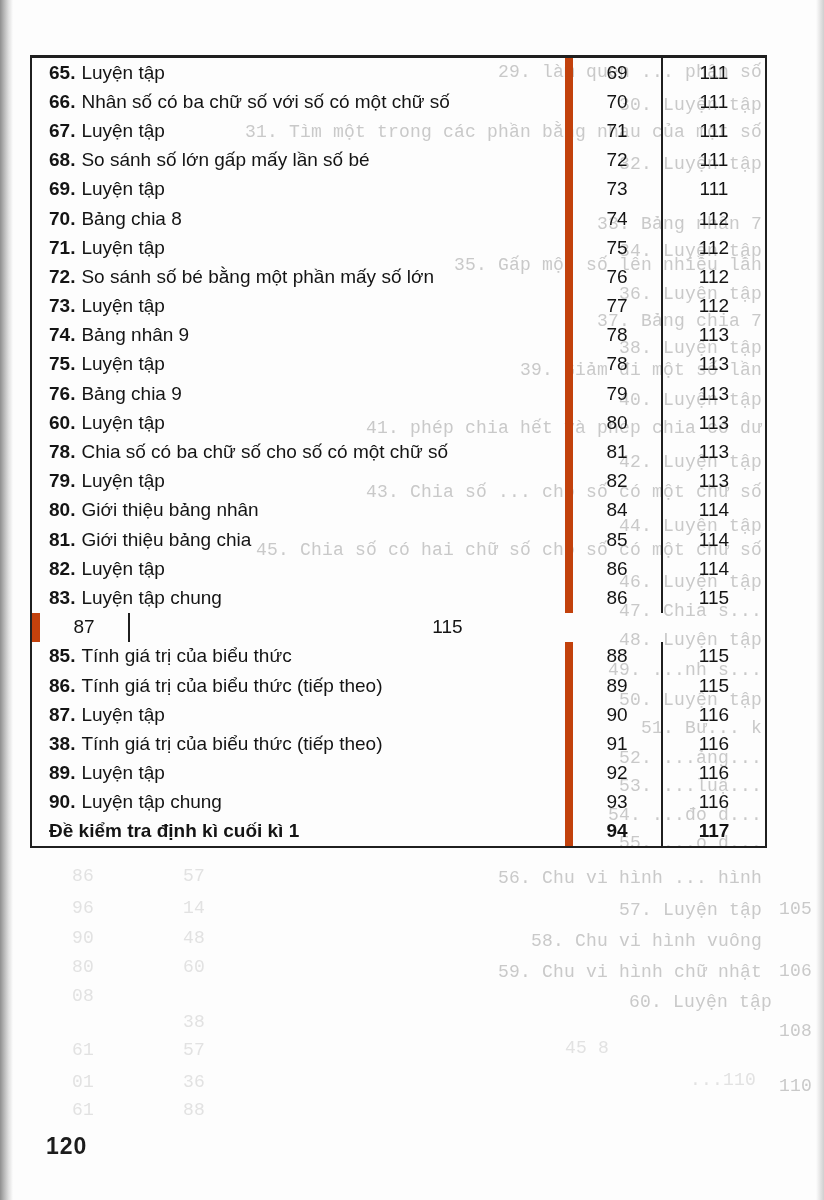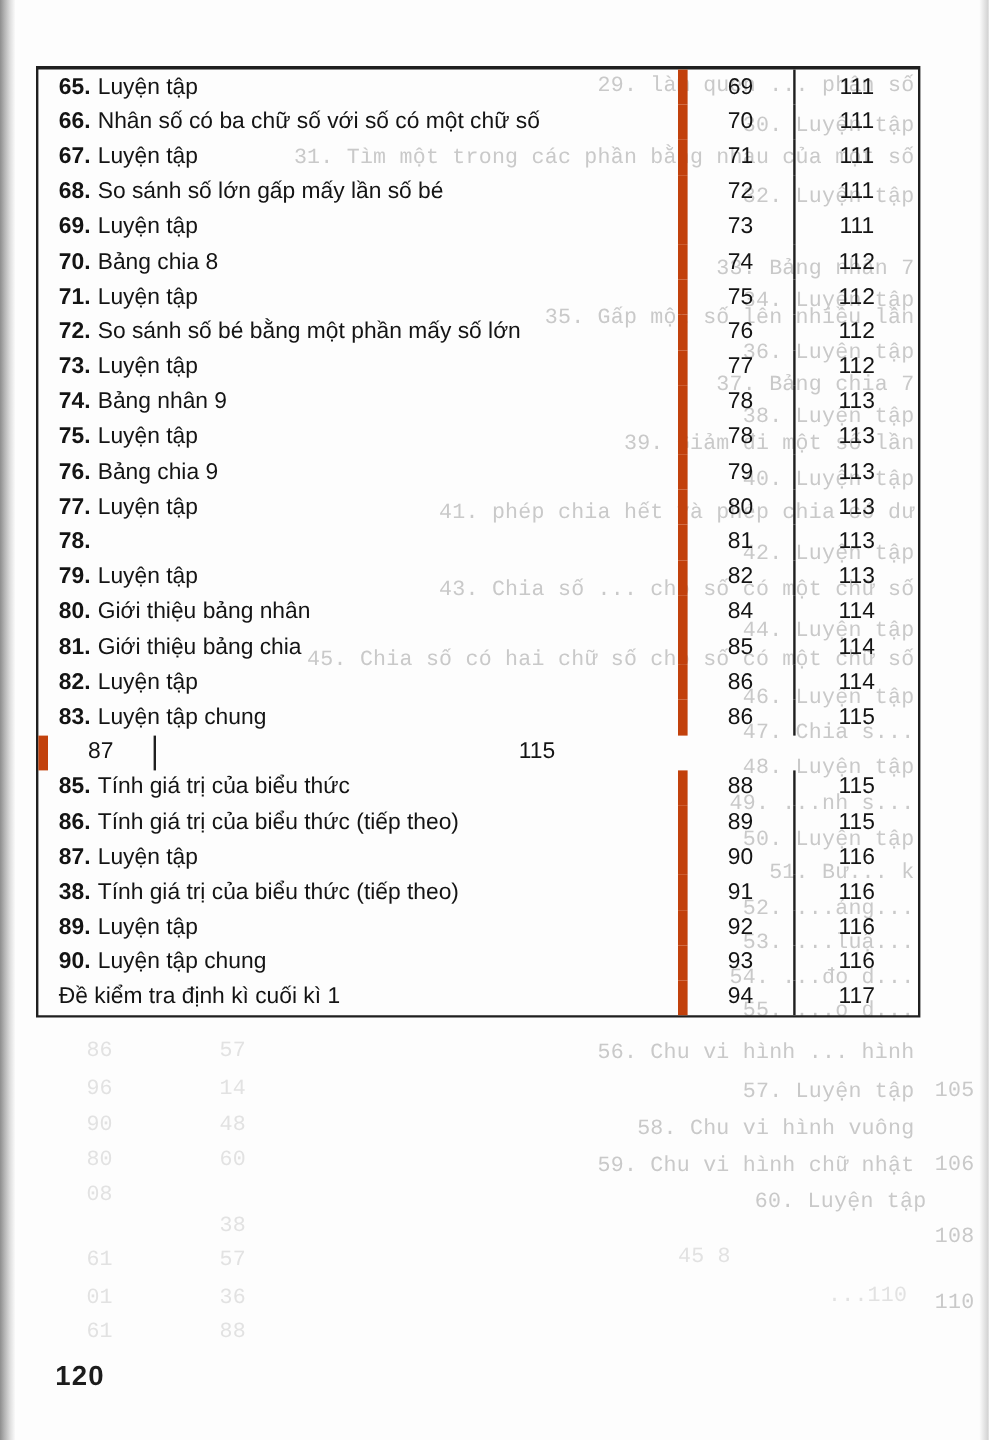--- a/index.html
+++ b/index.html
@@ -27,21 +27,21 @@
   .ghost.faintest{color:#e2e2e2;}
   .toc-table{
     position:absolute;left:30px;top:55px;width:737px;height:793px;
     box-sizing:border-box;border:2px solid #1f1f1f;border-top-width:3px;
     display:flex;flex-direction:column;z-index:2;background:transparent;
   }
   .toc-row{
     flex:1;display:flex;align-items:stretch;
     font-size:19px;color:#141414;
   }
-  .toc-row.bold{font-weight:400;}
+  .toc-row.bold{font-weight:700;}
   .cell-title{
     width:533px;box-sizing:border-box;padding-left:17px;
     display:flex;align-items:center;white-space:nowrap;overflow:hidden;
   }
   .cell-title .num{font-weight:700;margin-right:6px;}
   .cell-p1{
     width:96px;box-sizing:border-box;border-left:8px solid #c2410c;
     display:flex;align-items:center;justify-content:center;
   }
   .cell-p2{
@@ -205,29 +205,30 @@
       <div class="toc-row">
         <div class="cell-title">
           <span class="num">76.</span>
           <span>Bảng chia 9</span>
         </div>
         <div class="cell-p1">79</div>
         <div class="cell-p2">113</div>
       </div>
       <div class="toc-row">
         <div class="cell-title">
-          <span class="num">77.</span>
+          <span class="num">60.</span>
           <span>Luyện tập</span>
         </div>
         <div class="cell-p1">80</div>
         <div class="cell-p2">113</div>
       </div>
       <div class="toc-row">
         <div class="cell-title">
           <span class="num">78.</span>
+          <span>Chia số có ba chữ số cho số có một chữ số</span>
         </div>
         <div class="cell-p1">81</div>
         <div class="cell-p2">113</div>
       </div>
       <div class="toc-row">
         <div class="cell-title">
           <span class="num">79.</span>
           <span>Luyện tập</span>
         </div>
         <div class="cell-p1">82</div>

